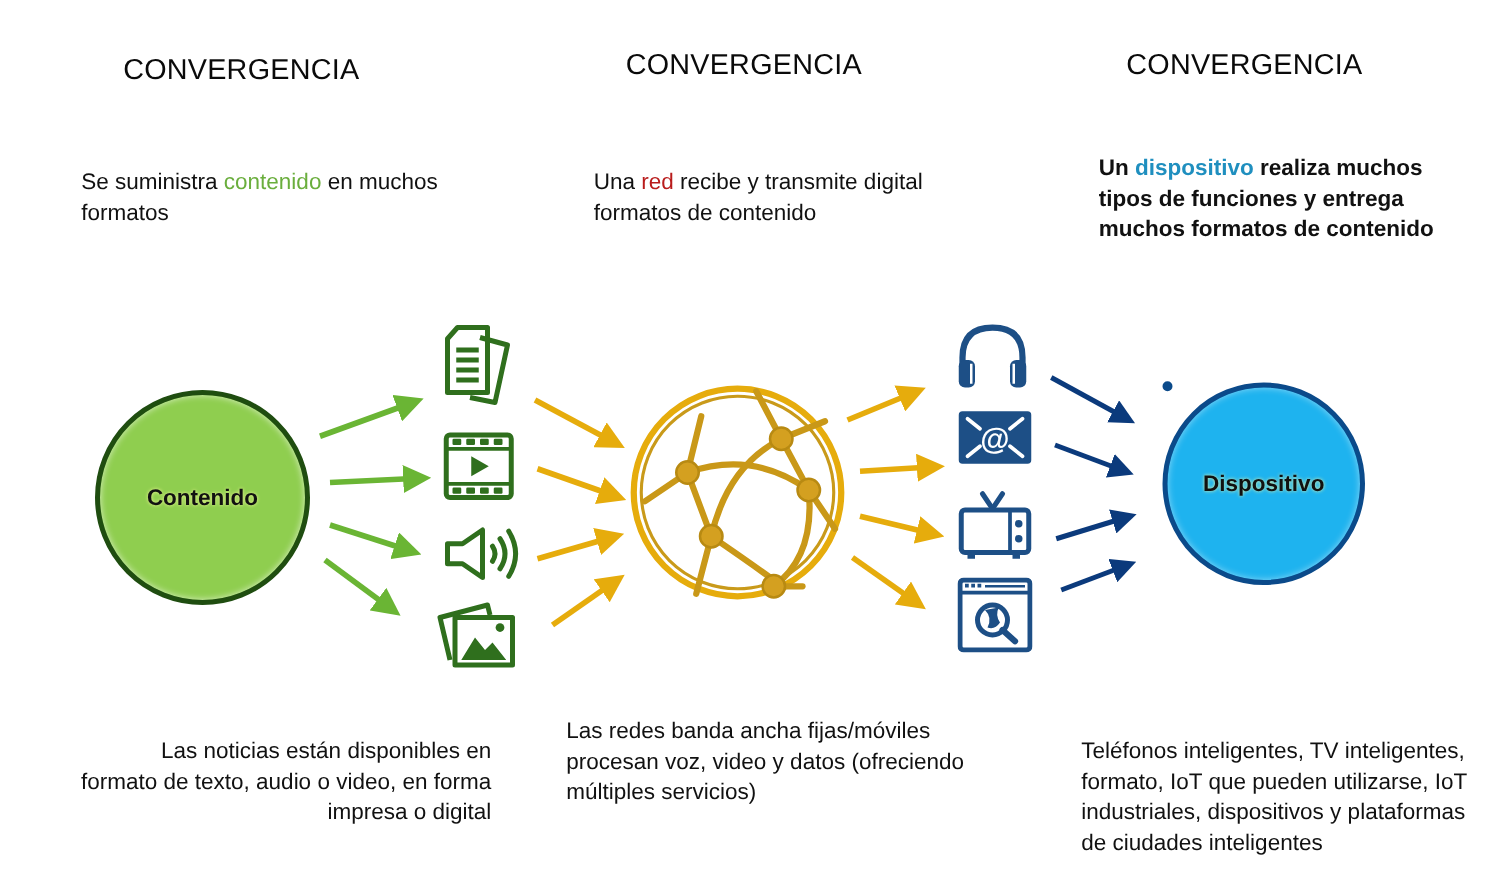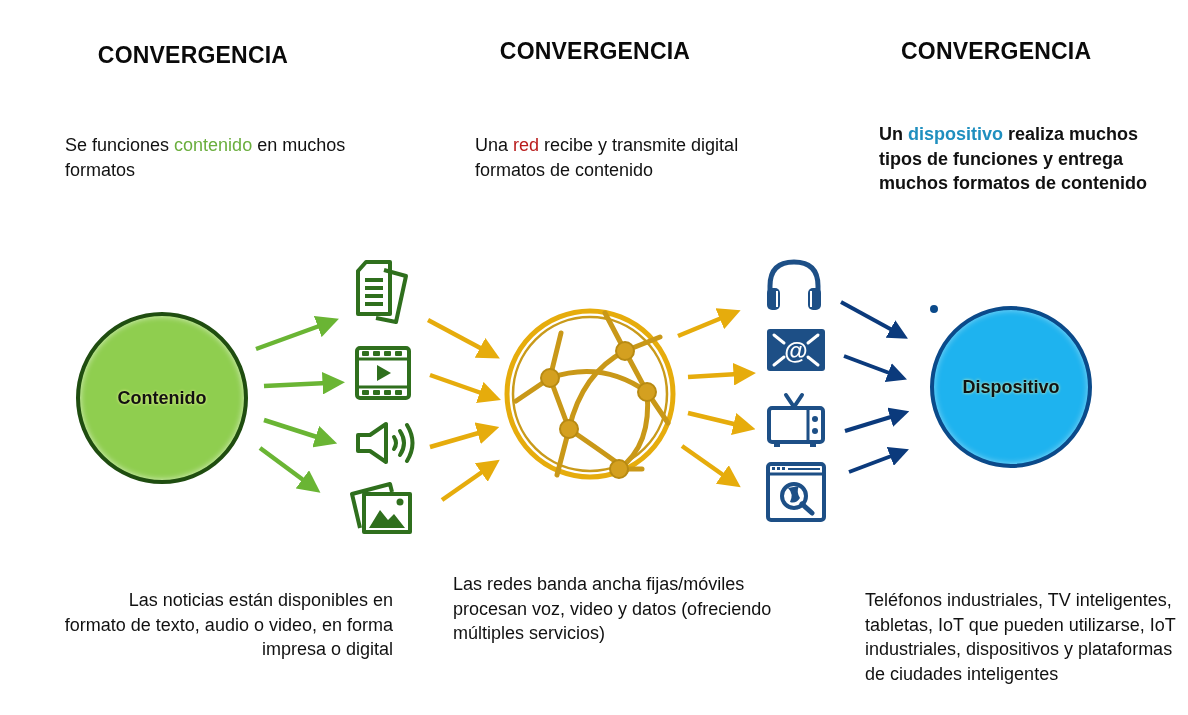--- a/index.html
+++ b/index.html
@@ -1,18 +1,18 @@
 <!DOCTYPE html>
 <html><head>
 <meta charset="utf-8">
 <style>
   html, body { margin: 0; padding: 0; background: #ffffff; }
   body { width: 1188px; height: 715px; position: relative; overflow: hidden;
          font-family: "Liberation Sans", sans-serif; color: #111; }
-  .title { position: absolute; font-weight: bold; font-size: 23px; line-height: 31px;
+  .title { position: absolute; font-weight: normal; font-size: 23px; line-height: 31px;
            letter-spacing: 0.2px; color: #0a0a0a; }
   .title.center { text-align: center; }
   .desc { position: absolute; font-size: 18px; line-height: 24.5px; color: #111; }
   .hl-green { color: #6aae3d; }
   .hl-gold { color: #b91c1c; }
   .hl-blue { color: #1f8fbf; }
   .circle { position: absolute; border-radius: 50%; display: flex; align-items: center;
             justify-content: center; font-weight: bold; font-size: 18px; color: #111; }
   .circle.green { background: #8fce4f; border: 4px solid #1f4d10;
                   box-shadow: inset 0 0 6px rgba(255,255,255,0.7); }
@@ -29,21 +29,21 @@
   <div>CONVERGENCIA</div>
 </div>
 <div class="title center" style="left:486px; top:36px; width:218px;">
   <div>CONVERGENCIA</div>
 </div>
 <div class="title" style="left:901px; top:36px; width:240px;">
   <div>CONVERGENCIA</div>
 </div>
 
 <div class="desc" style="left:65px; top:133px; width:290px;">
-  <span>Se funciones </span><span class="hl-green">contenido</span><span> en muchos formatos</span>
+  <span>Se suministra </span><span class="hl-green">contenido</span><span> en muchos formatos</span>
 </div>
 <div class="desc" style="left:475px; top:133px; width:270px;">
   <span>Una </span><span class="hl-gold">red</span><span> recibe y transmite digital formatos de contenido</span>
 </div>
 <div class="desc" style="left:879px; top:122px; width:290px;font-weight:bold;">
   <span>Un </span><span class="hl-blue">dispositivo</span><span> realiza muchos tipos de funciones y entrega muchos formatos de contenido</span>
 </div>
 
 <svg class="layer" width="1188" height="715">
   <defs>
@@ -213,13 +213,13 @@
 </svg>
 
 <div class="circle blue" style="left:930px; top:305px;">
 </div>
 <div class="circle blue" style="left:930px; top:306px; width:154px; height:154px;">
   <span>Dispositivo</span>
 </div>
 
 <div class="desc" style="left:63px; top:588px; width:330px;text-align:right;">Las noticias están disponibles en formato de texto, audio o video, en forma impresa o digital</div>
 <div class="desc" style="left:453px; top:572px; width:340px;">Las redes banda ancha fijas/móviles procesan voz, video y datos (ofreciendo múltiples servicios)</div>
-<div class="desc" style="left:865px; top:588px; width:322px;">Teléfonos industriales, TV inteligentes, tabletas, IoT que pueden utilizarse, IoT industriales, dispositivos y plataformas de ciudades inteligentes</div>
+<div class="desc" style="left:865px; top:588px; width:322px;">Teléfonos inteligentes, TV inteligentes, formato, IoT que pueden utilizarse, IoT industriales, dispositivos y plataformas de ciudades inteligentes</div>
 
 </body></html>

